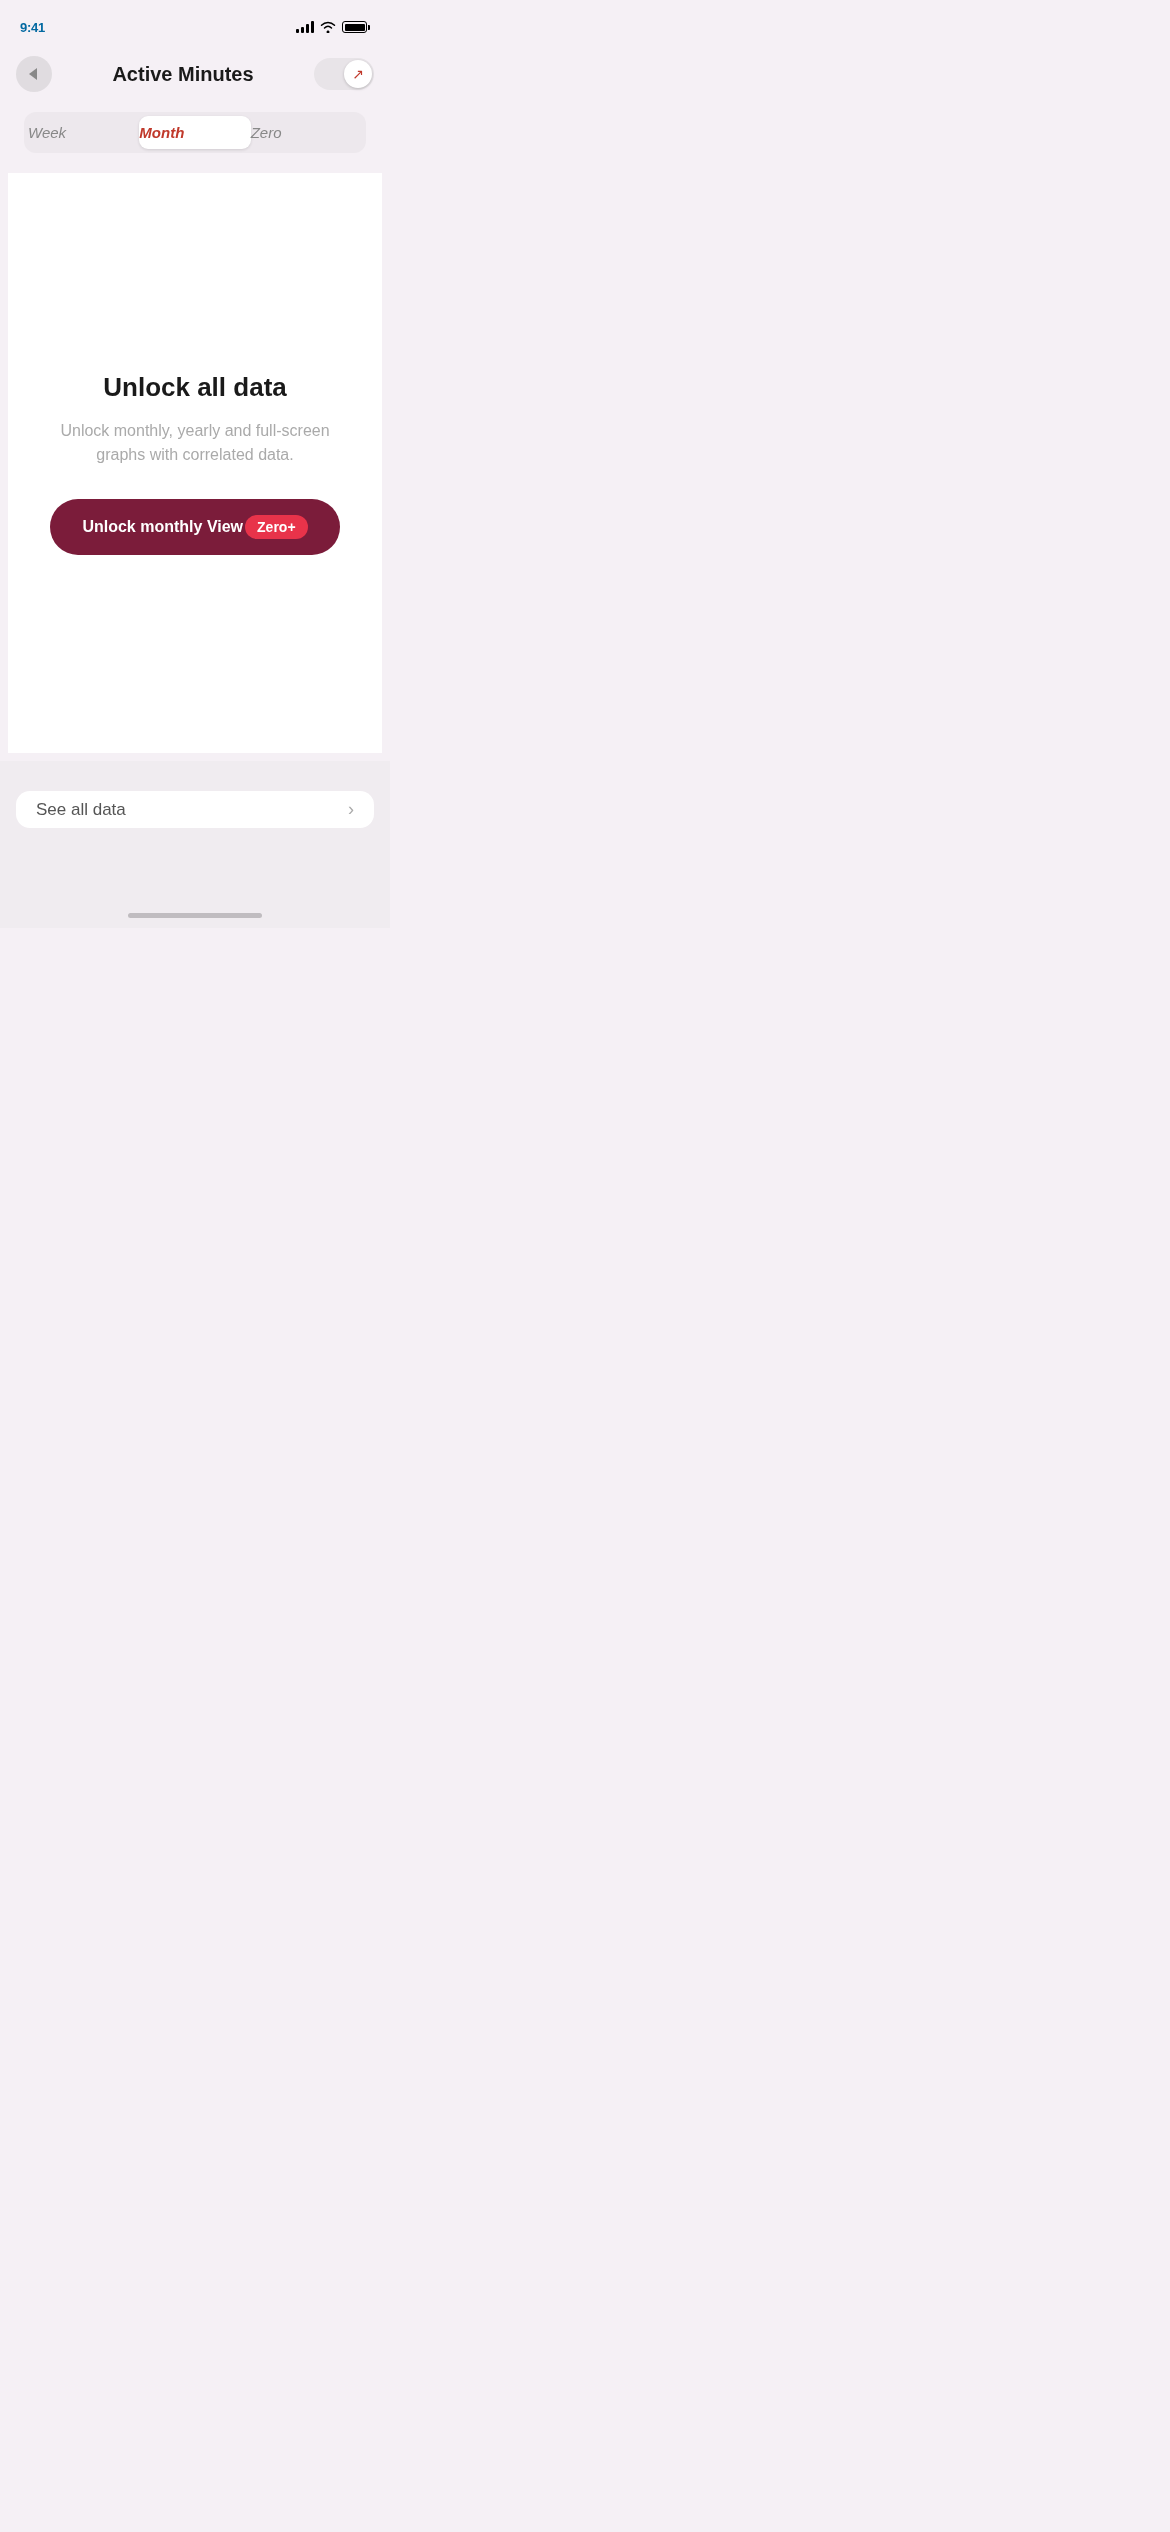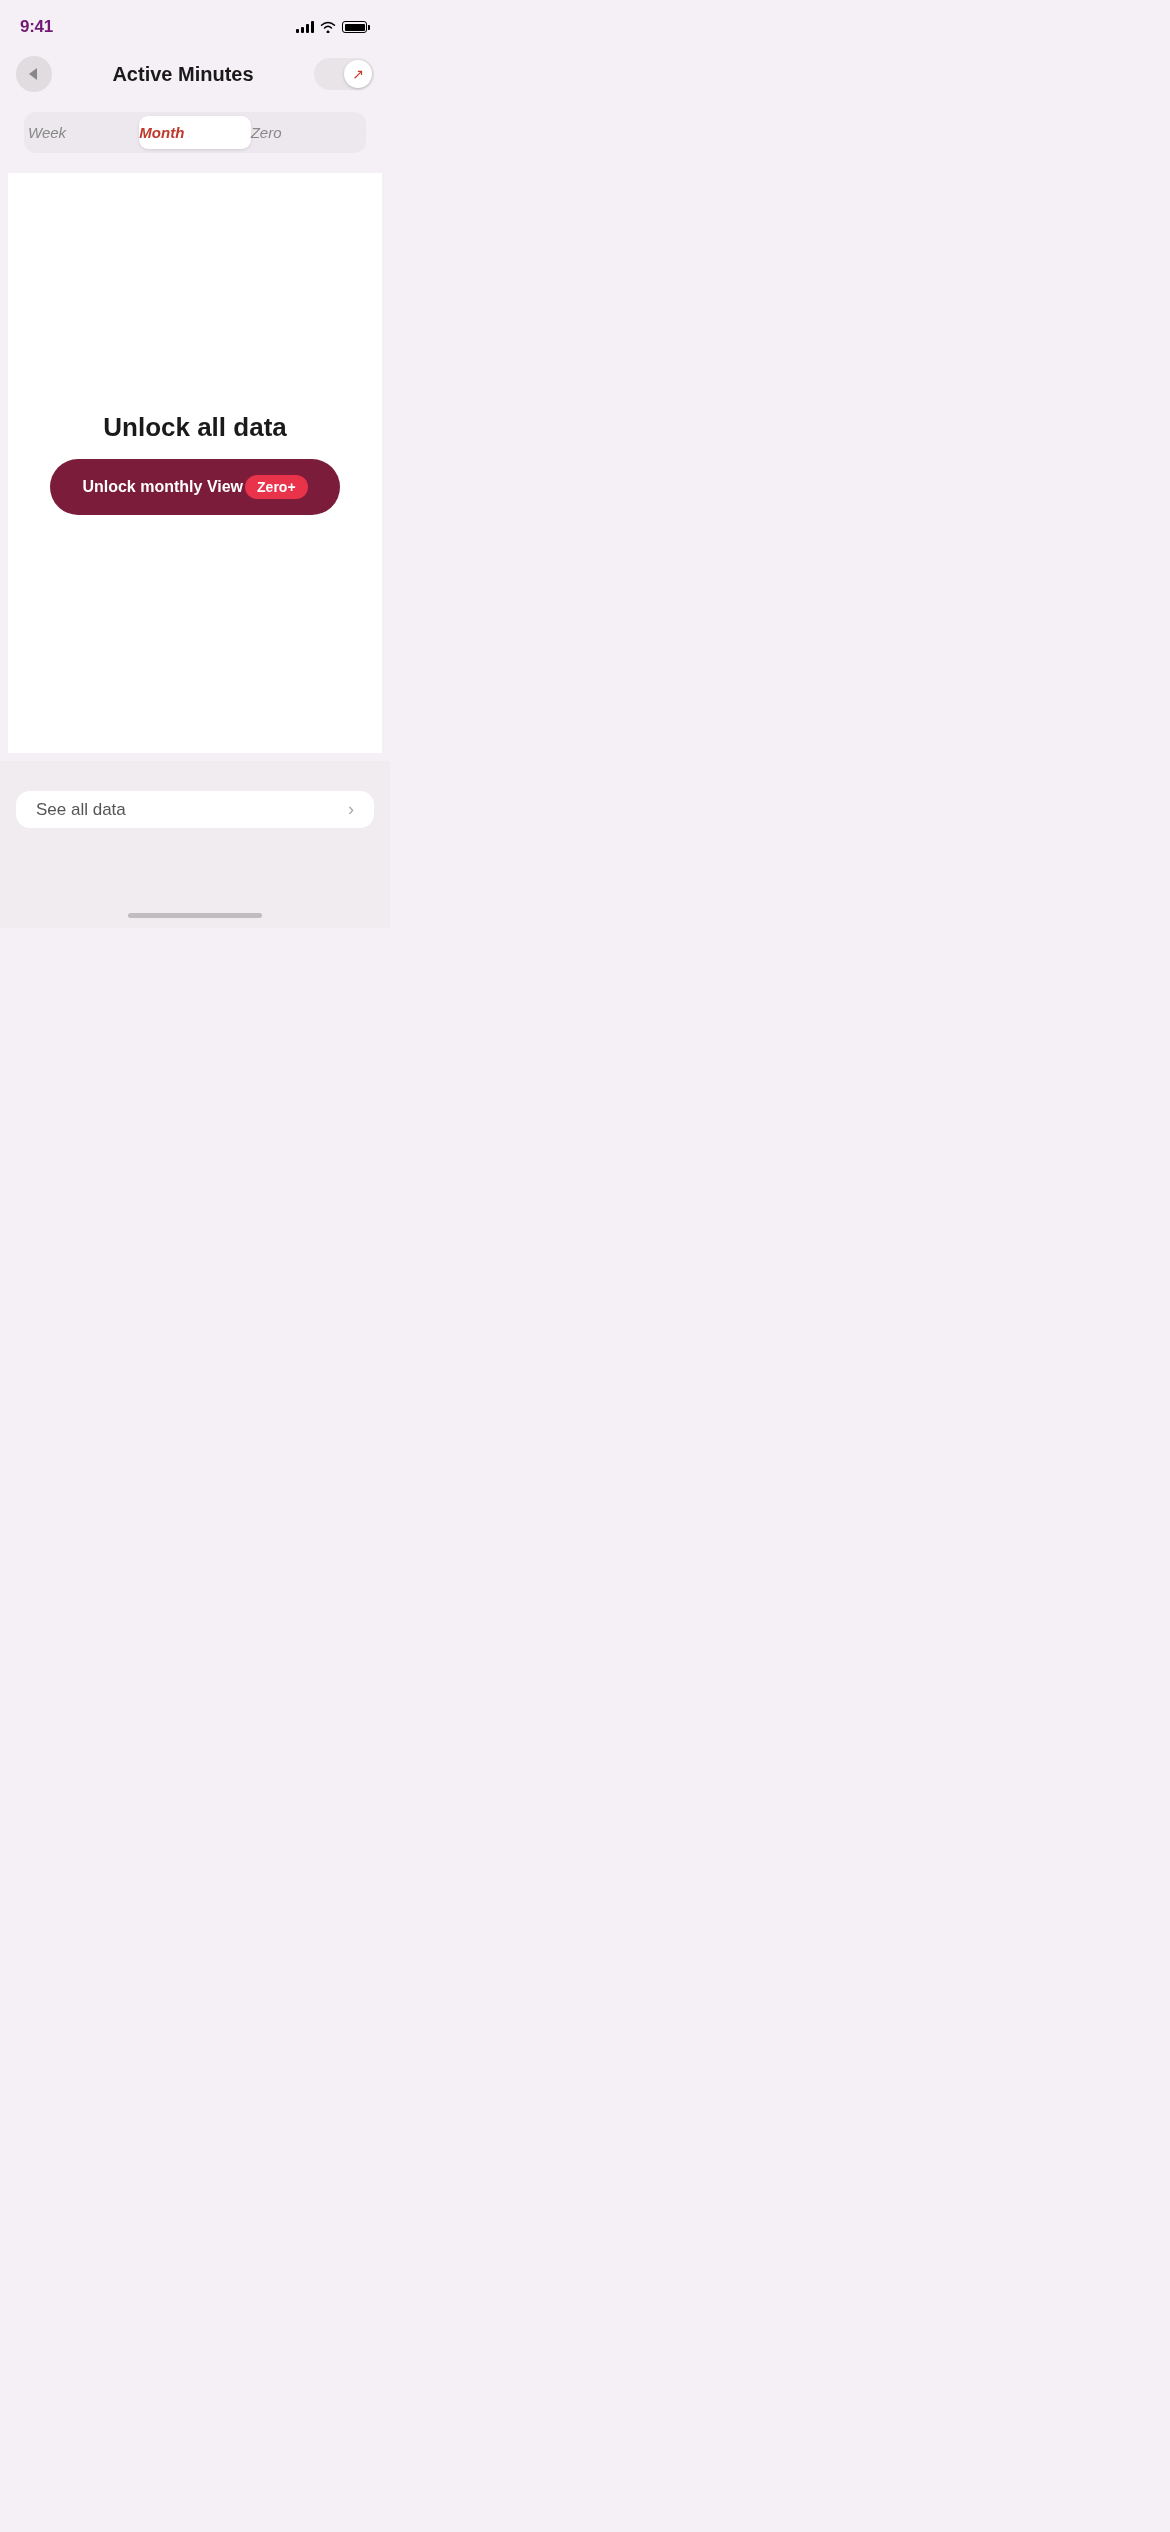--- a/index.html
+++ b/index.html
@@ -16,23 +16,23 @@
     
     .status-bar {
       display: flex;
       justify-content: space-between;
       align-items: center;
       padding: 14px 20px 8px 20px;
       height: 48px;
     }
 
     .status-time {
-      font-size: 17px;
+      font-size: 13px;
       font-weight: 600;
-      color: #701a75;
+      color: #0369a1;
       letter-spacing: -0.3px;
     }
 
     .status-icons {
       display: flex;
       align-items: center;
       gap: 6px;
     }
 
     .signal-bars {
@@ -318,20 +318,21 @@
 </div>
 
 <div class="tab-segment">
   <div class="tab-item">Week</div>
   <div class="tab-item active">Month</div>
   <div class="tab-item">Zero</div>
 </div>
 
 <div class="main-content">
   <h2 class="unlock-title">Unlock all data</h2>
+  <p class="unlock-description">Unlock monthly, yearly and full-screen graphs with correlated data.</p>
   <button class="unlock-button">
     <span class="unlock-button-text">Unlock monthly View</span>
     <span class="zero-badge">Zero+</span>
   </button>
 </div>
 
 <div class="bottom-section">
   <div class="see-all-row">
     <span class="see-all-text">See all data</span>
     <span class="see-all-chevron">›</span>

